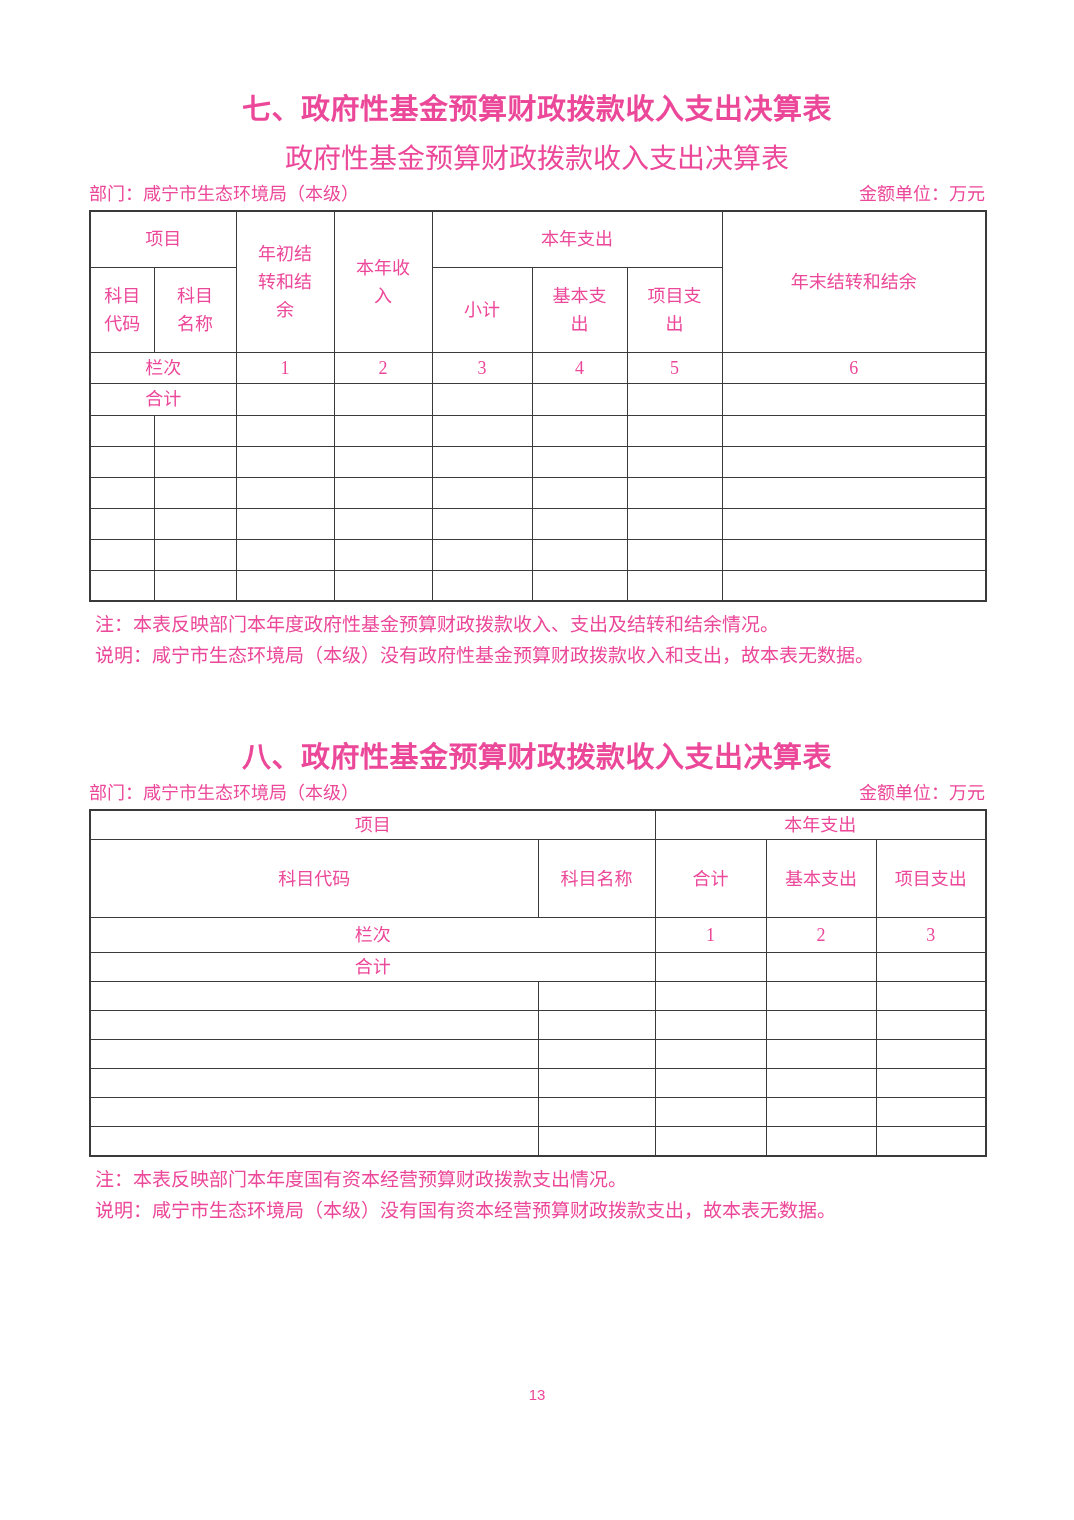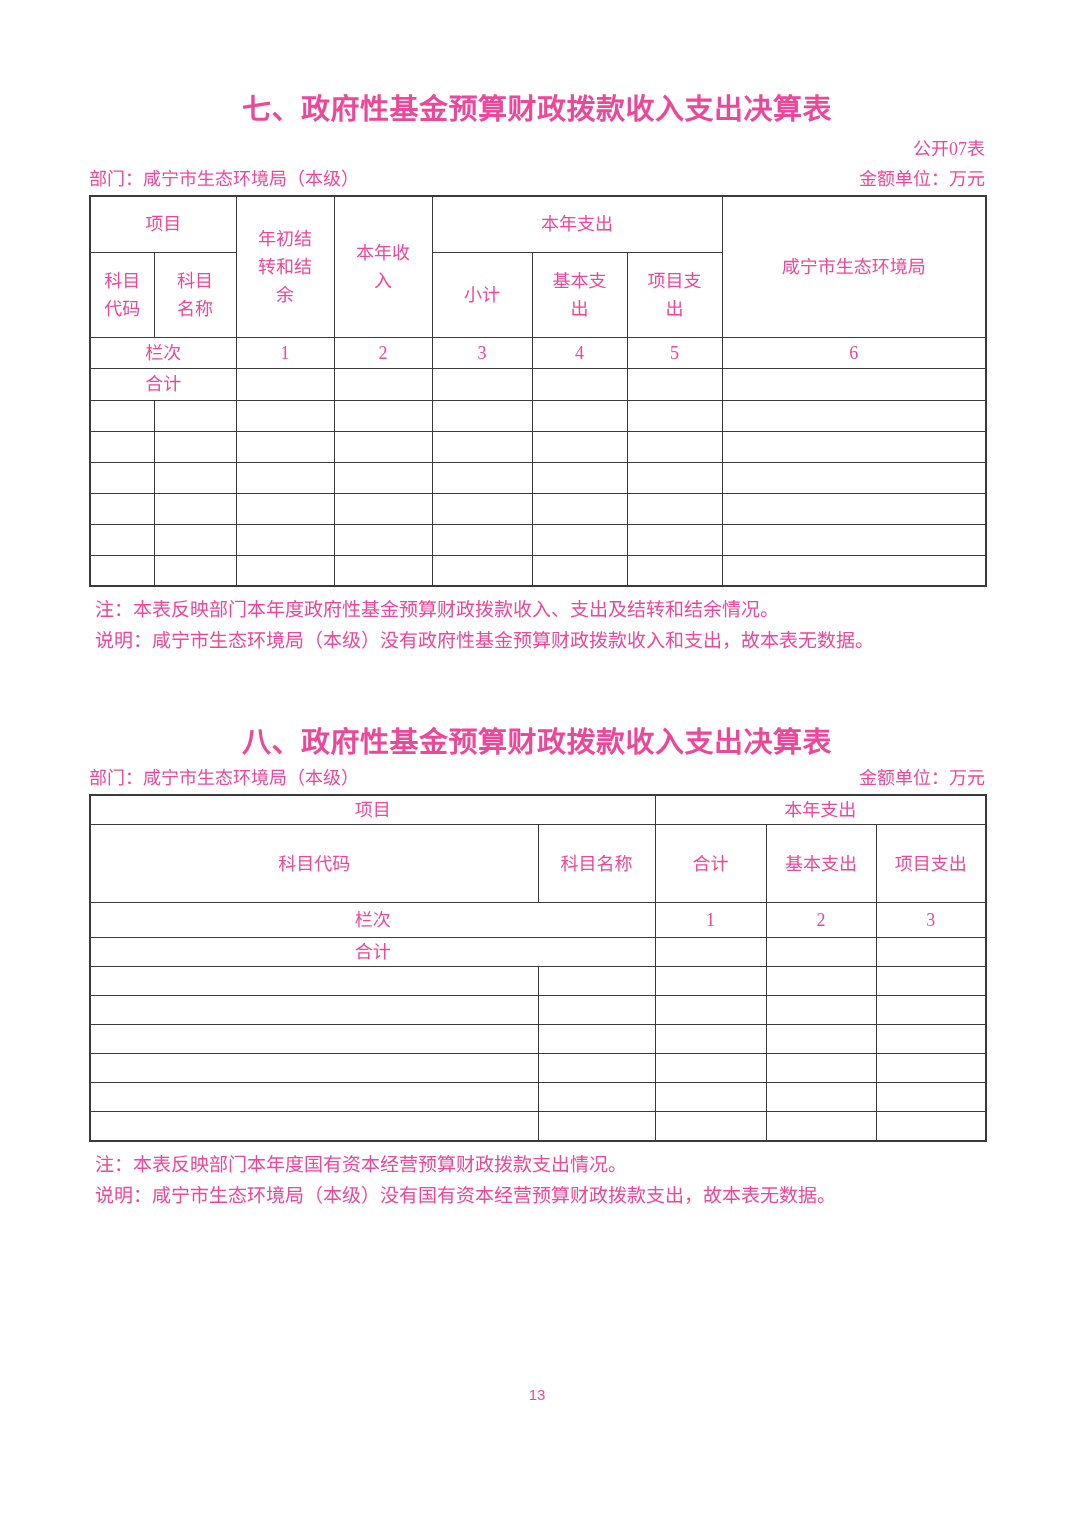--- a/index.html
+++ b/index.html
@@ -92,21 +92,21 @@
     line-height: 18px;
   }
 </style>
 </head>
 <body>
 
 <div class="page">
 
   <section class="section-7">
     <h1 class="sec-heading">七、政府性基金预算财政拨款收入支出决算表</h1>
-    <div class="table-code">公开07表</div>
+    <h2 class="table-title">政府性基金预算财政拨款收入支出决算表</h2>
     <div class="meta-row">
       <span>部门：咸宁市生态环境局（本级）</span>
       <span>金额单位：万元</span>
     </div>
 
     <table class="acct t1">
       <colgroup>
         <col style="width:64px">
           <col style="width:82px">
           <col style="width:98px">
@@ -118,21 +118,21 @@
       </colgroup>
       <thead>
         <tr class="t1-h1">
           <th colspan="2">项目</th>
           <th rowspan="2" class="wrap">年初结
 转和结
 余</th>
           <th rowspan="2" class="wrap">本年收
 入</th>
           <th colspan="3">本年支出</th>
-          <th rowspan="2">咸宁市生态环境局</th>
+          <th rowspan="2">年末结转和结余</th>
         </tr>
         <tr class="t1-h2">
           <th class="wrap">科目
 代码</th>
           <th class="wrap">科目
 名称</th>
           <th>小计</th>
           <th class="wrap">基本支
 出</th>
           <th class="wrap">项目支

